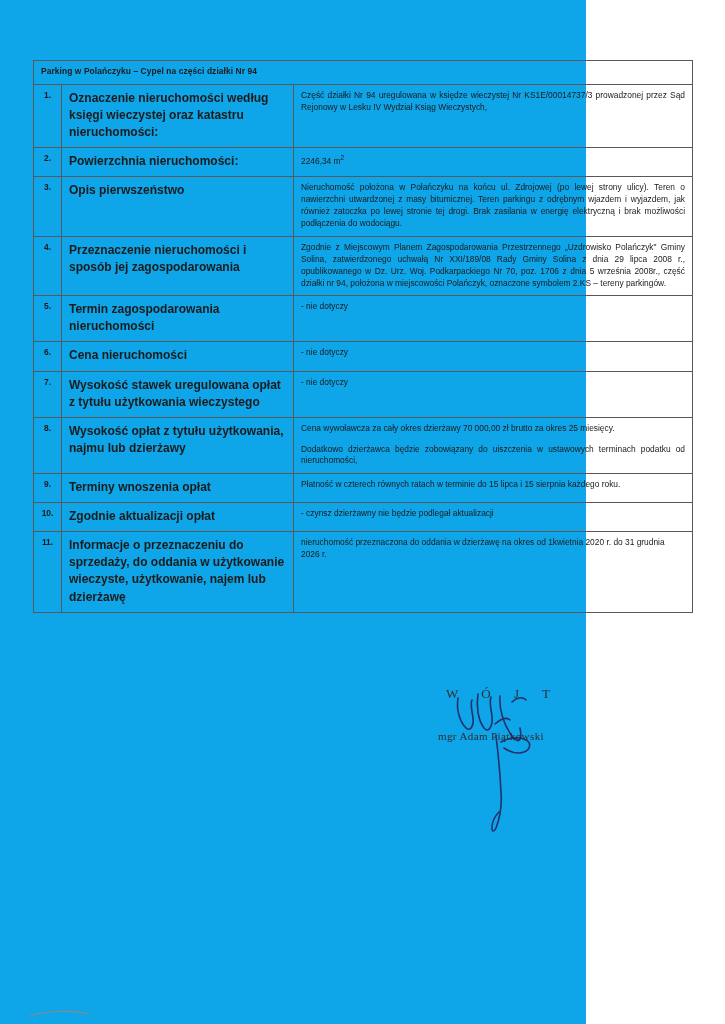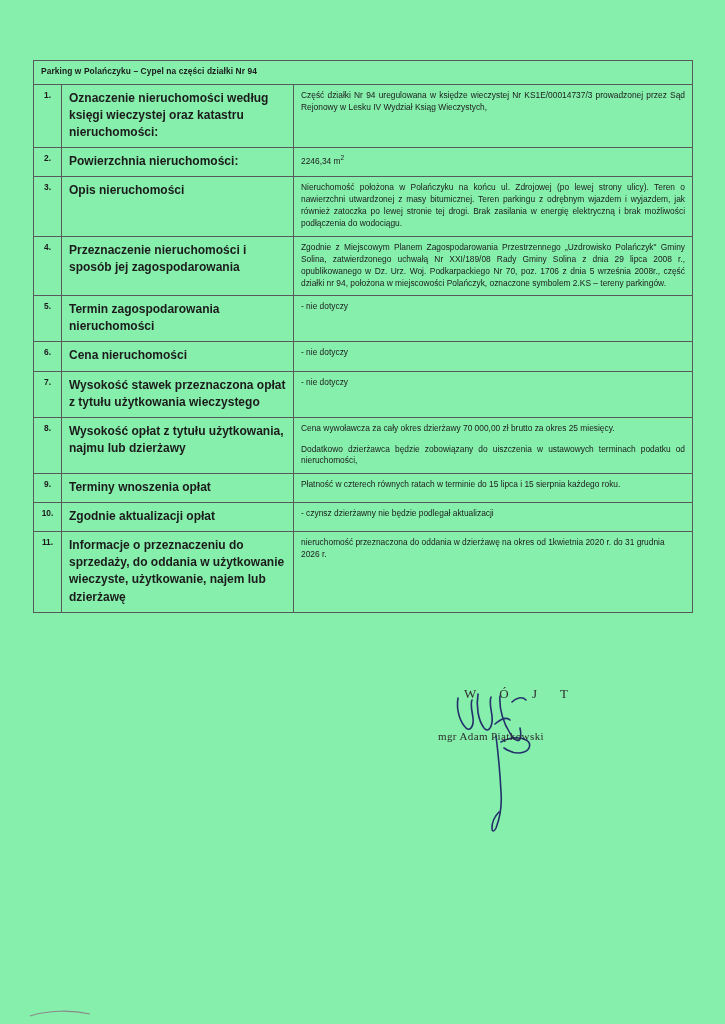--- a/index.html
+++ b/index.html
@@ -11,23 +11,23 @@
     width: 725px;
     height: 1024px;
     font-family: "Liberation Sans", sans-serif;
     color: #1b1b1b;
     position: relative;
     overflow: hidden;
   }
   .page {
     position: absolute;
     left: 0; top: 0;
-    width: 725px;
+    width: 586px;
     height: 1024px;
-    background: #86efac;
+    background: #0ea5e9;
   }
   .doc-table {
     position: absolute;
     left: 33px;
     top: 60px;
     width: 660px;
     border-collapse: collapse;
     table-layout: fixed;
   }
   .doc-table td {
@@ -84,21 +84,20 @@
     text-align: right;
   }
   .sig-wojt {
     position: absolute;
     left: 46px;
     top: 6px;
     font-family: "Liberation Serif", serif;
     font-size: 13px;
     letter-spacing: 10px;
     color: #2f2f2f;
-    margin-left: 18px;
   }
   .sig-svg {
     position: absolute;
     left: 0; top: 0;
   }
   .bottom-mark {
     position: absolute;
     left: 28px;
     top: 1006px;
     width: 120px;
@@ -128,21 +127,21 @@
       </tr>
 
       <tr>
         <td class="num">2.</td>
         <td class="label">Powierzchnia nieruchomości:</td>
         <td class="value nojust">2246,34 m<span class="sup">2</span></td>
       </tr>
 
       <tr>
         <td class="num">3.</td>
-        <td class="label">Opis nieruchomości</td>
+        <td class="label">Opis pierwszeństwo</td>
         <td class="value">Nieruchomość położona w Polańczyku na końcu ul. Zdrojowej (po lewej strony ulicy). Teren o nawierzchni utwardzonej z masy bitumicznej. Teren parkingu z odrębnym wjazdem i wyjazdem, jak również zatoczka po lewej stronie tej drogi.  Brak zasilania w energię elektryczną i brak możliwości podłączenia do wodociągu.</td>
       </tr>
 
       <tr>
         <td class="num">4.</td>
         <td class="label">Przeznaczenie nieruchomości i sposób jej zagospodarowania</td>
         <td class="value">Zgodnie z Miejscowym Planem Zagospodarowania Przestrzennego „Uzdrowisko Polańczyk" Gminy Solina, zatwierdzonego uchwałą Nr XXI/189/08 Rady Gminy Solina z dnia 29 lipca 2008 r., opublikowanego w Dz. Urz. Woj. Podkarpackiego Nr 70, poz. 1706 z dnia 5 września 2008r.,  część działki nr  94, położona w miejscowości Polańczyk, oznaczone symbolem 2.KS – tereny parkingów.</td>
       </tr>
 
       <tr>
@@ -152,21 +151,21 @@
       </tr>
 
       <tr>
         <td class="num">6.</td>
         <td class="label">Cena nieruchomości</td>
         <td class="value nojust">- nie dotyczy</td>
       </tr>
 
       <tr>
         <td class="num">7.</td>
-        <td class="label">Wysokość stawek przeznaczona opłat z tytułu użytkowania wieczystego</td>
+        <td class="label">Wysokość stawek uregulowana opłat z tytułu użytkowania wieczystego</td>
         <td class="value nojust">- nie dotyczy</td>
       </tr>
 
       <tr>
         <td class="num">8.</td>
         <td class="label">Wysokość opłat z tytułu użytkowania, najmu lub dzierżawy</td>
         <td class="value">
           <span>Cena wywoławcza za cały okres  dzierżawy 70 000,00 zł brutto za okres 25 miesięcy.</span>
           <span class="para-gap"></span>
           <span>Dodatkowo dzierżawca będzie zobowiązany do  uiszczenia w ustawowych terminach podatku od nieruchomości,</span>

